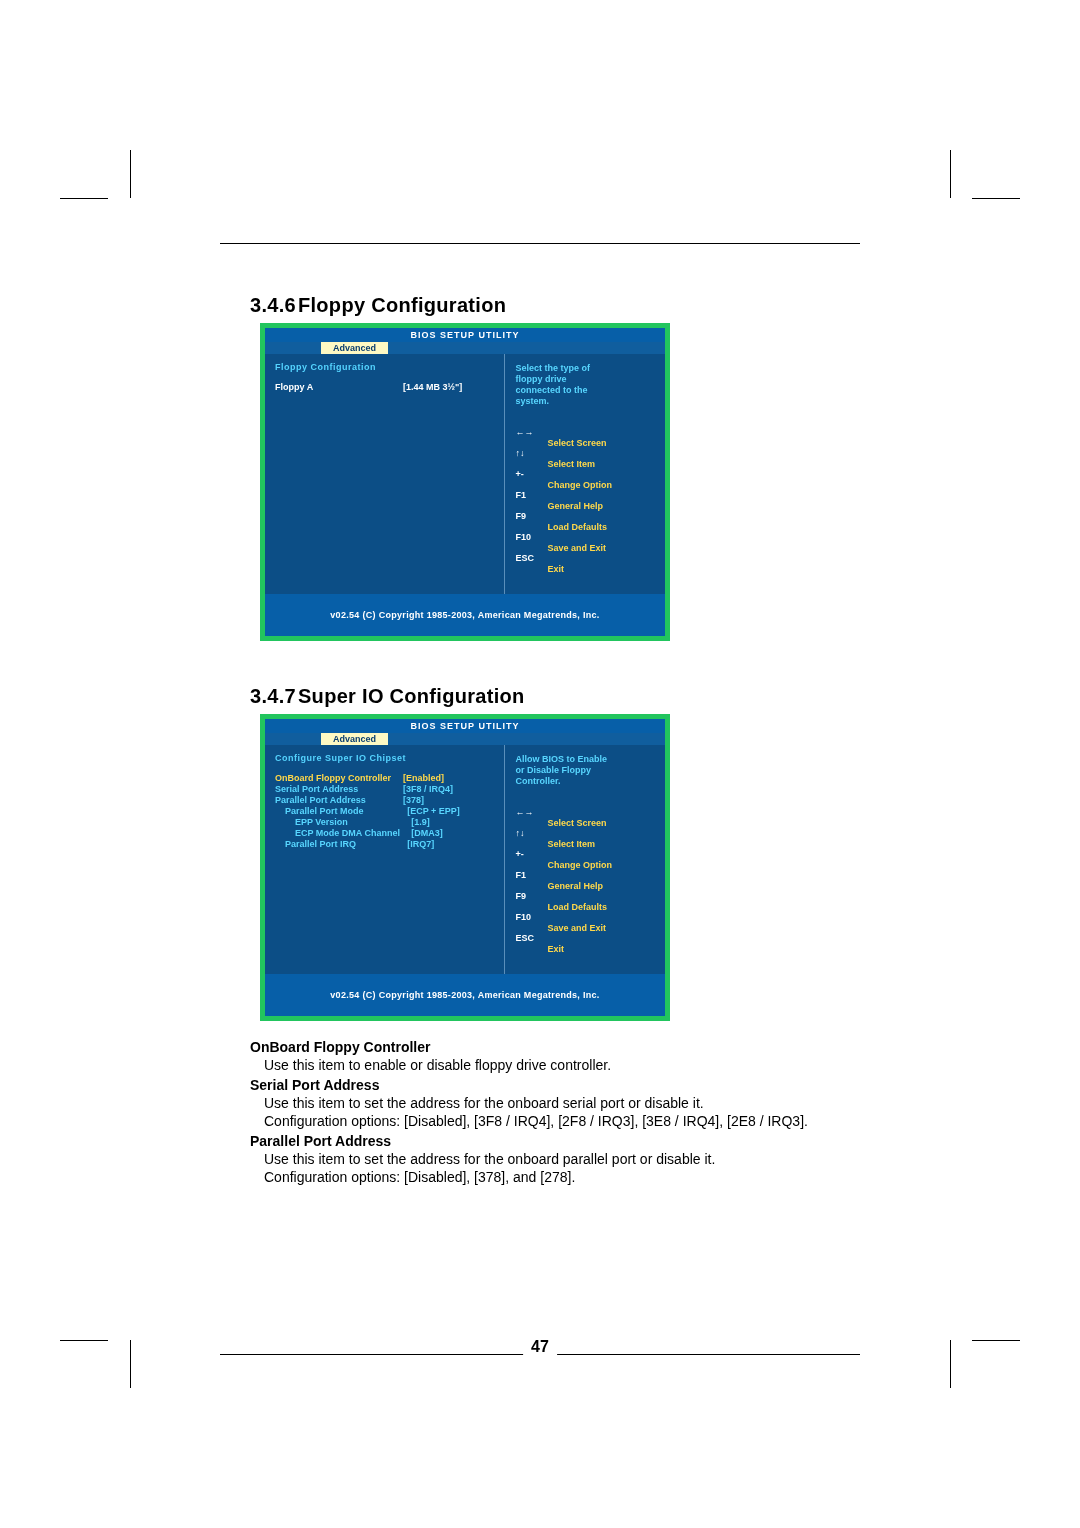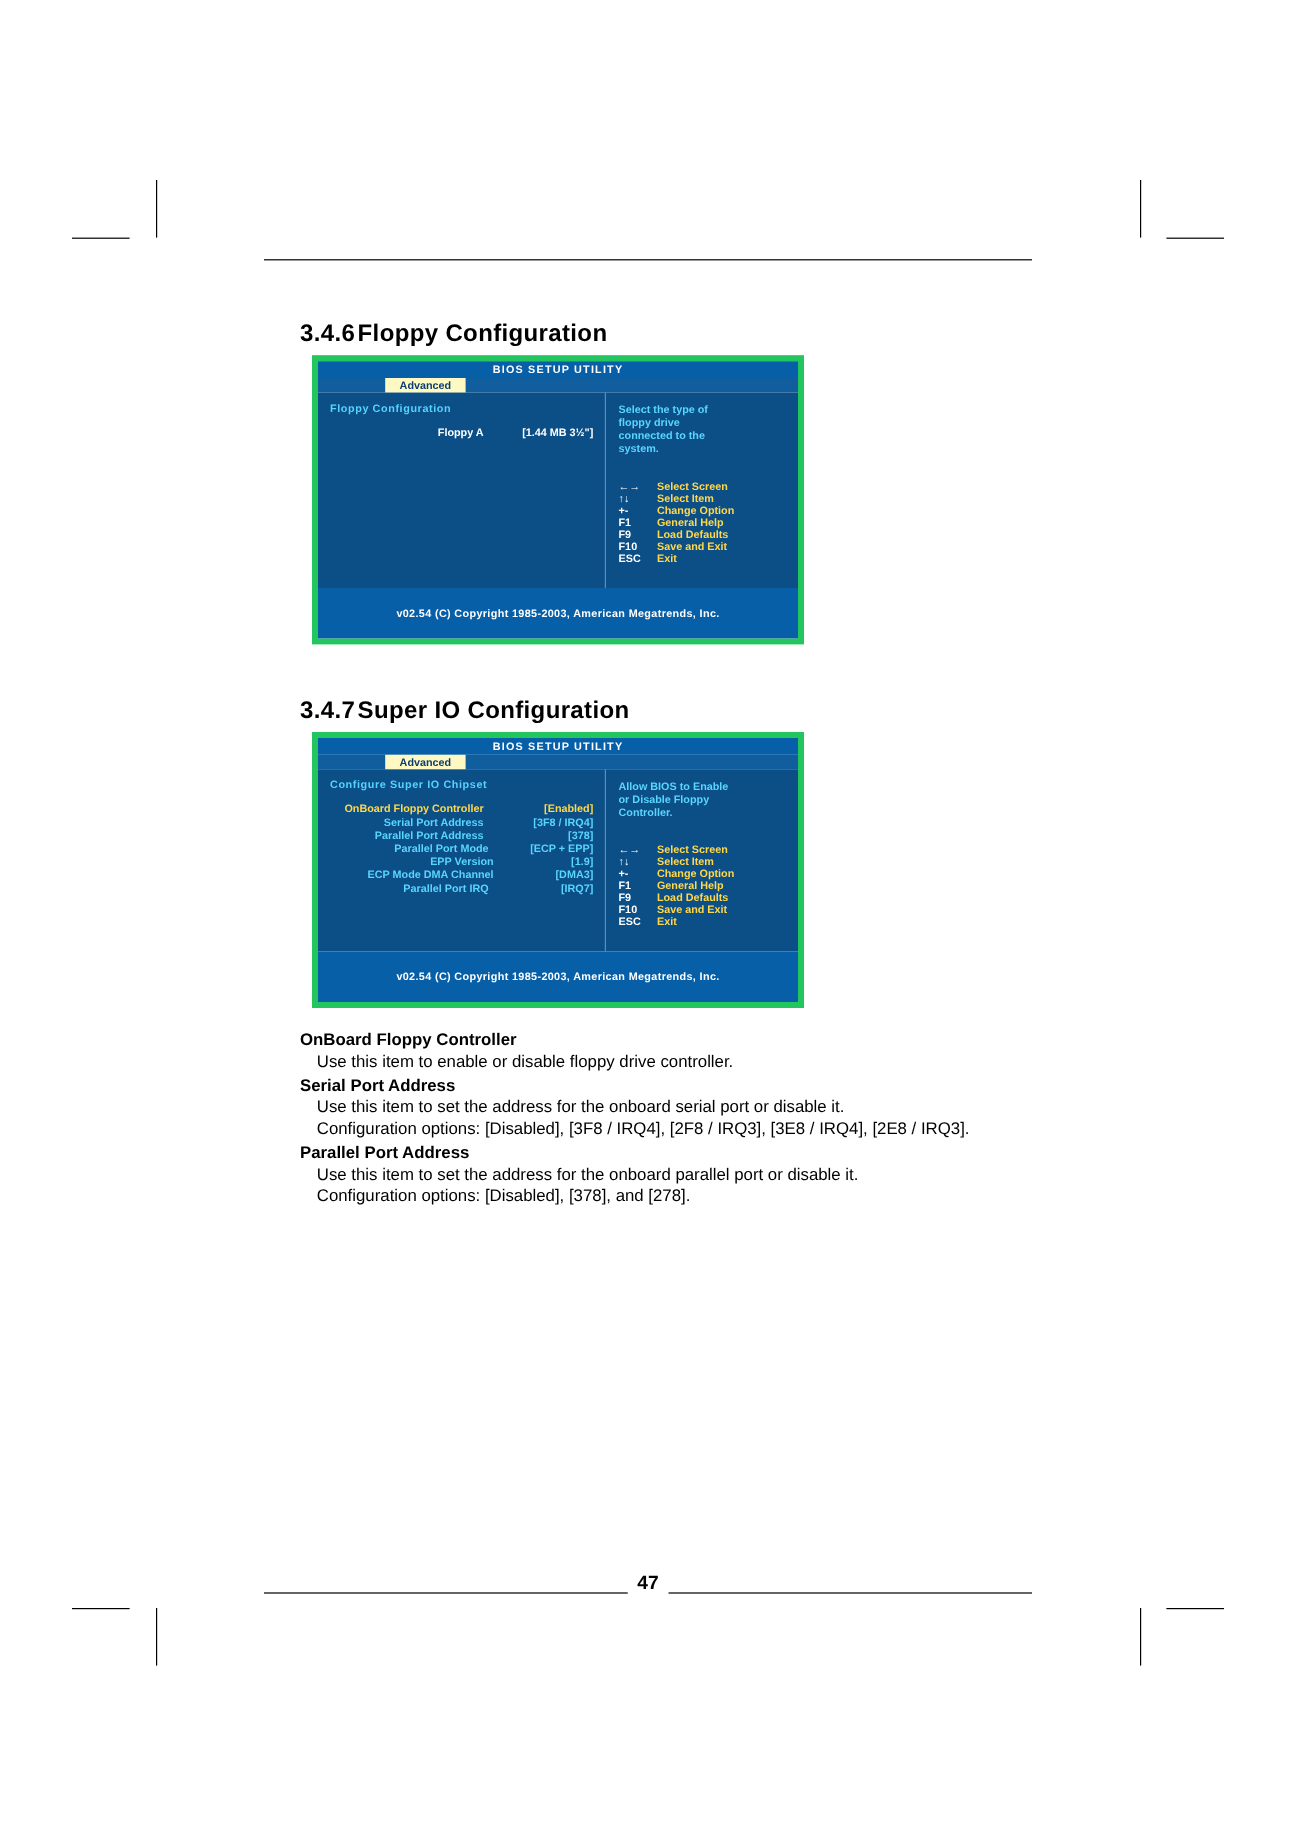--- a/index.html
+++ b/index.html
@@ -9,21 +9,21 @@
     color: #000;
     width: 1080px;
     height: 1528px;
     position: relative;
   }
   .cm-v { position:absolute; background:#000; width:1px; height:48px; }
   .cm-h { position:absolute; background:#000; height:1px; width:48px; }
 
   .page-box {
     position: absolute;
-    top: 216px; left: 220px; width: 640px; height: 1070px;
+    top: 243px; left: 220px; width: 640px; height: 1070px;
     border-top: 1px solid #000;
     border-bottom: 1px solid #000;
     padding-top: 40px;
   }
   h2 { font-size: 20px; margin: 10px 0 6px 30px; letter-spacing: .3px; font-weight: bold;}
   h2 .num { margin-right: 2px;}
   p.intro { margin: 4px 0 10px 30px; font-size: 14px; }
   .sub { margin: 4px 0 2px 30px; font-size: 14px;}
   .sub b { font-weight: bold;}
   .conf { margin: 2px 0 2px 44px; font-size: 14px;}
@@ -33,32 +33,32 @@
     width: 400px; margin: 6px 0 18px 40px; border: 5px solid #22c55e;
   }
   .bios-top { background:#075fa8; color:#fff; font-size:9px; font-weight:bold; letter-spacing:1px; text-align:center; padding:2px 0;}
   .bios-tab { background:#105e9e; font-size:9px; padding:1px 0 1px 56px; }
   .bios-tab span { background:#fef9c3; color:#0a3e70; padding:1px 12px; font-weight:bold;}
   .bios-body { display:flex; background:#0c4e86; }
   .bios-left { flex: 1.55; border-right:1px solid #5a8fbb; padding: 8px 10px 90px 10px; font-size:9px;}
   .bios-left.short{ padding-bottom: 18px;}
   .bios-right { flex: 1; padding: 8px 8px 20px 10px; font-size:9px; color:#58d6ff; display:flex; flex-direction:column; justify-content:space-between;}
   .bios-left .hdr { color:#55d4ff; font-weight:bold; margin-bottom:10px; letter-spacing:.5px;}
-  .opt-row { display:flex; justify-content:space-between; color:#ffd84a; margin:1px 0; font-weight:bold;text-align:right;}
+  .opt-row { display:flex; justify-content:space-between; color:#ffd84a; margin:1px 0; font-weight:bold;}
   .opt-row.white .k, .opt-row.white .v { color:#fff;}
   .opt-row.cyan .k, .opt-row.cyan .v { color:#58d6ff;}
   .opt-row .k { flex:1.4;}
   .opt-row .v { flex:1; }
   .indent1 { padding-left:10px;}
   .indent2 { padding-left:20px;}
   .help-top div { color:#58d6ff; font-weight:bold; margin:1px 0;}
   .keys { margin-top:20px; }
   .keys div { display:flex; font-weight:bold;}
   .keys .kk { width:32px; color:#fff;}
-  .keys .kd { color:#ffd84a;}
+  .keys .kd { color:#ffd84a;margin-top:11px;}
   .bios-foot { background:#075fa8; color:#fff; text-align:center; font-size:9px; font-weight:bold; padding:16px 0; letter-spacing:.3px;}
   .sec-spacer{height:16px;}
 </style>
 </head>
 <body>
 
 <div class="cm-v" style="top:150px;left:130px;"></div>
 <div class="cm-h" style="top:198px;left:60px;"></div>
 <div class="cm-v" style="top:150px;left:950px;"></div>
 <div class="cm-h" style="top:198px;left:972px;"></div>

